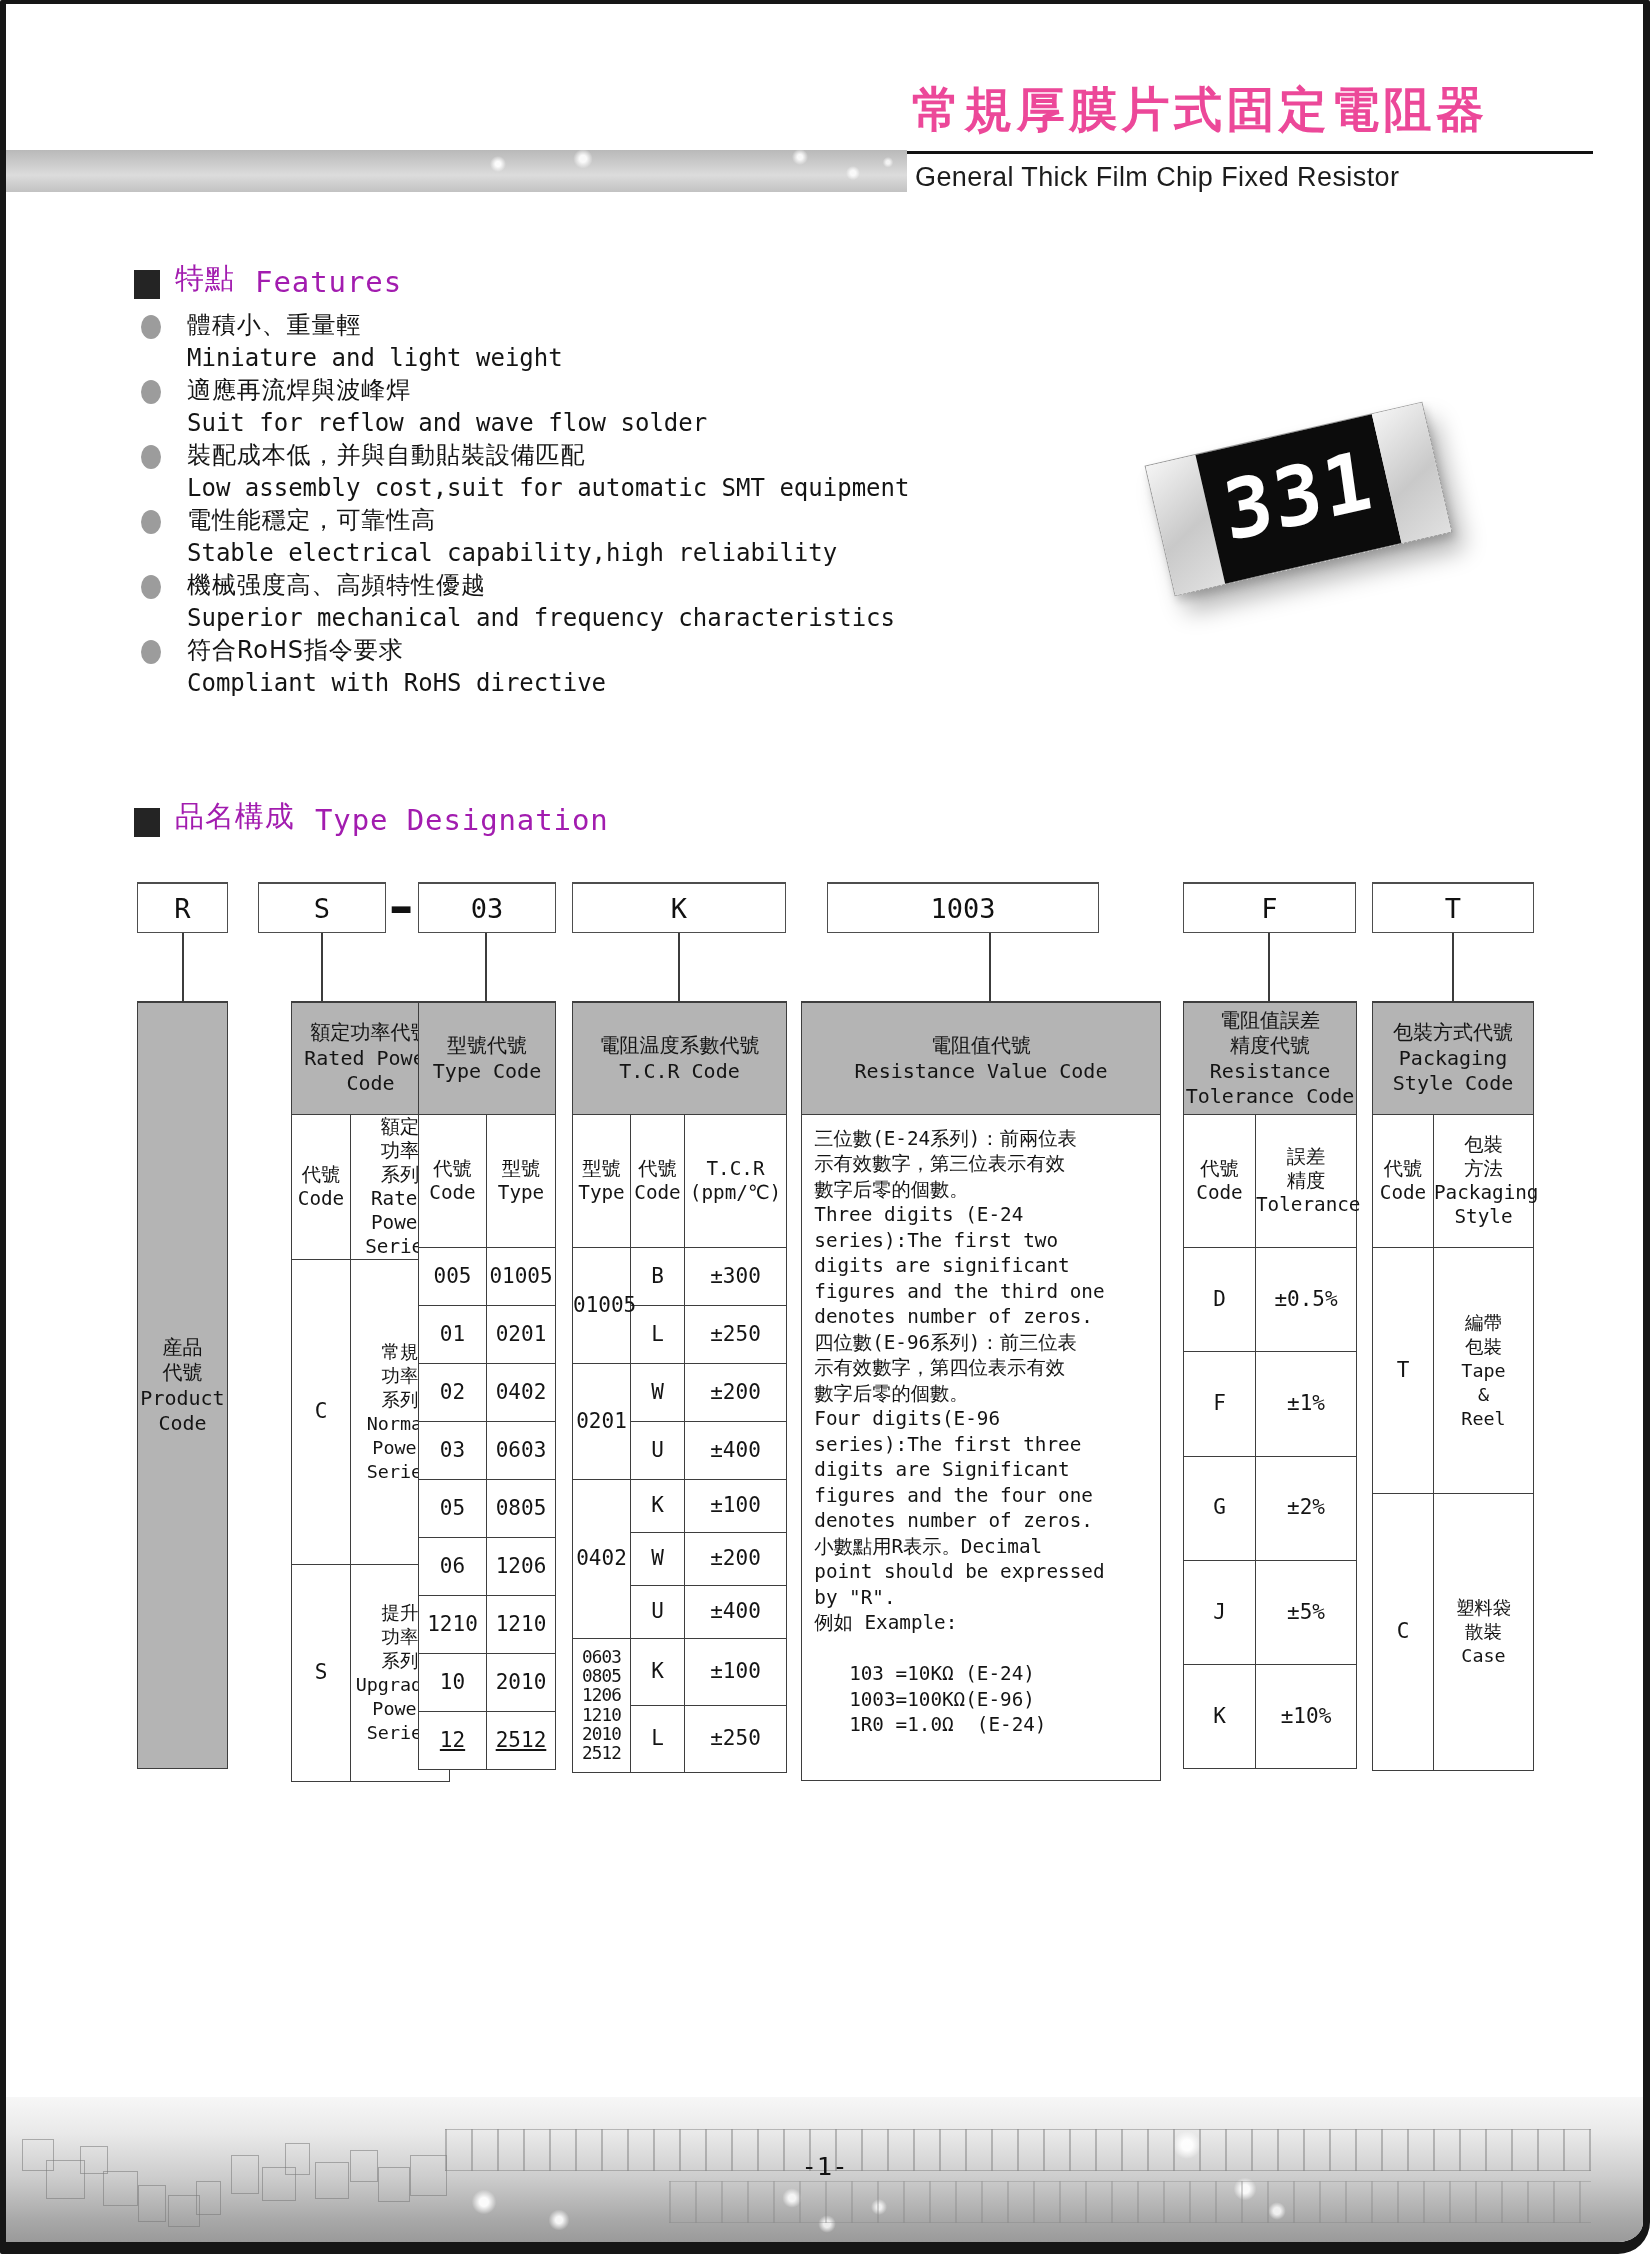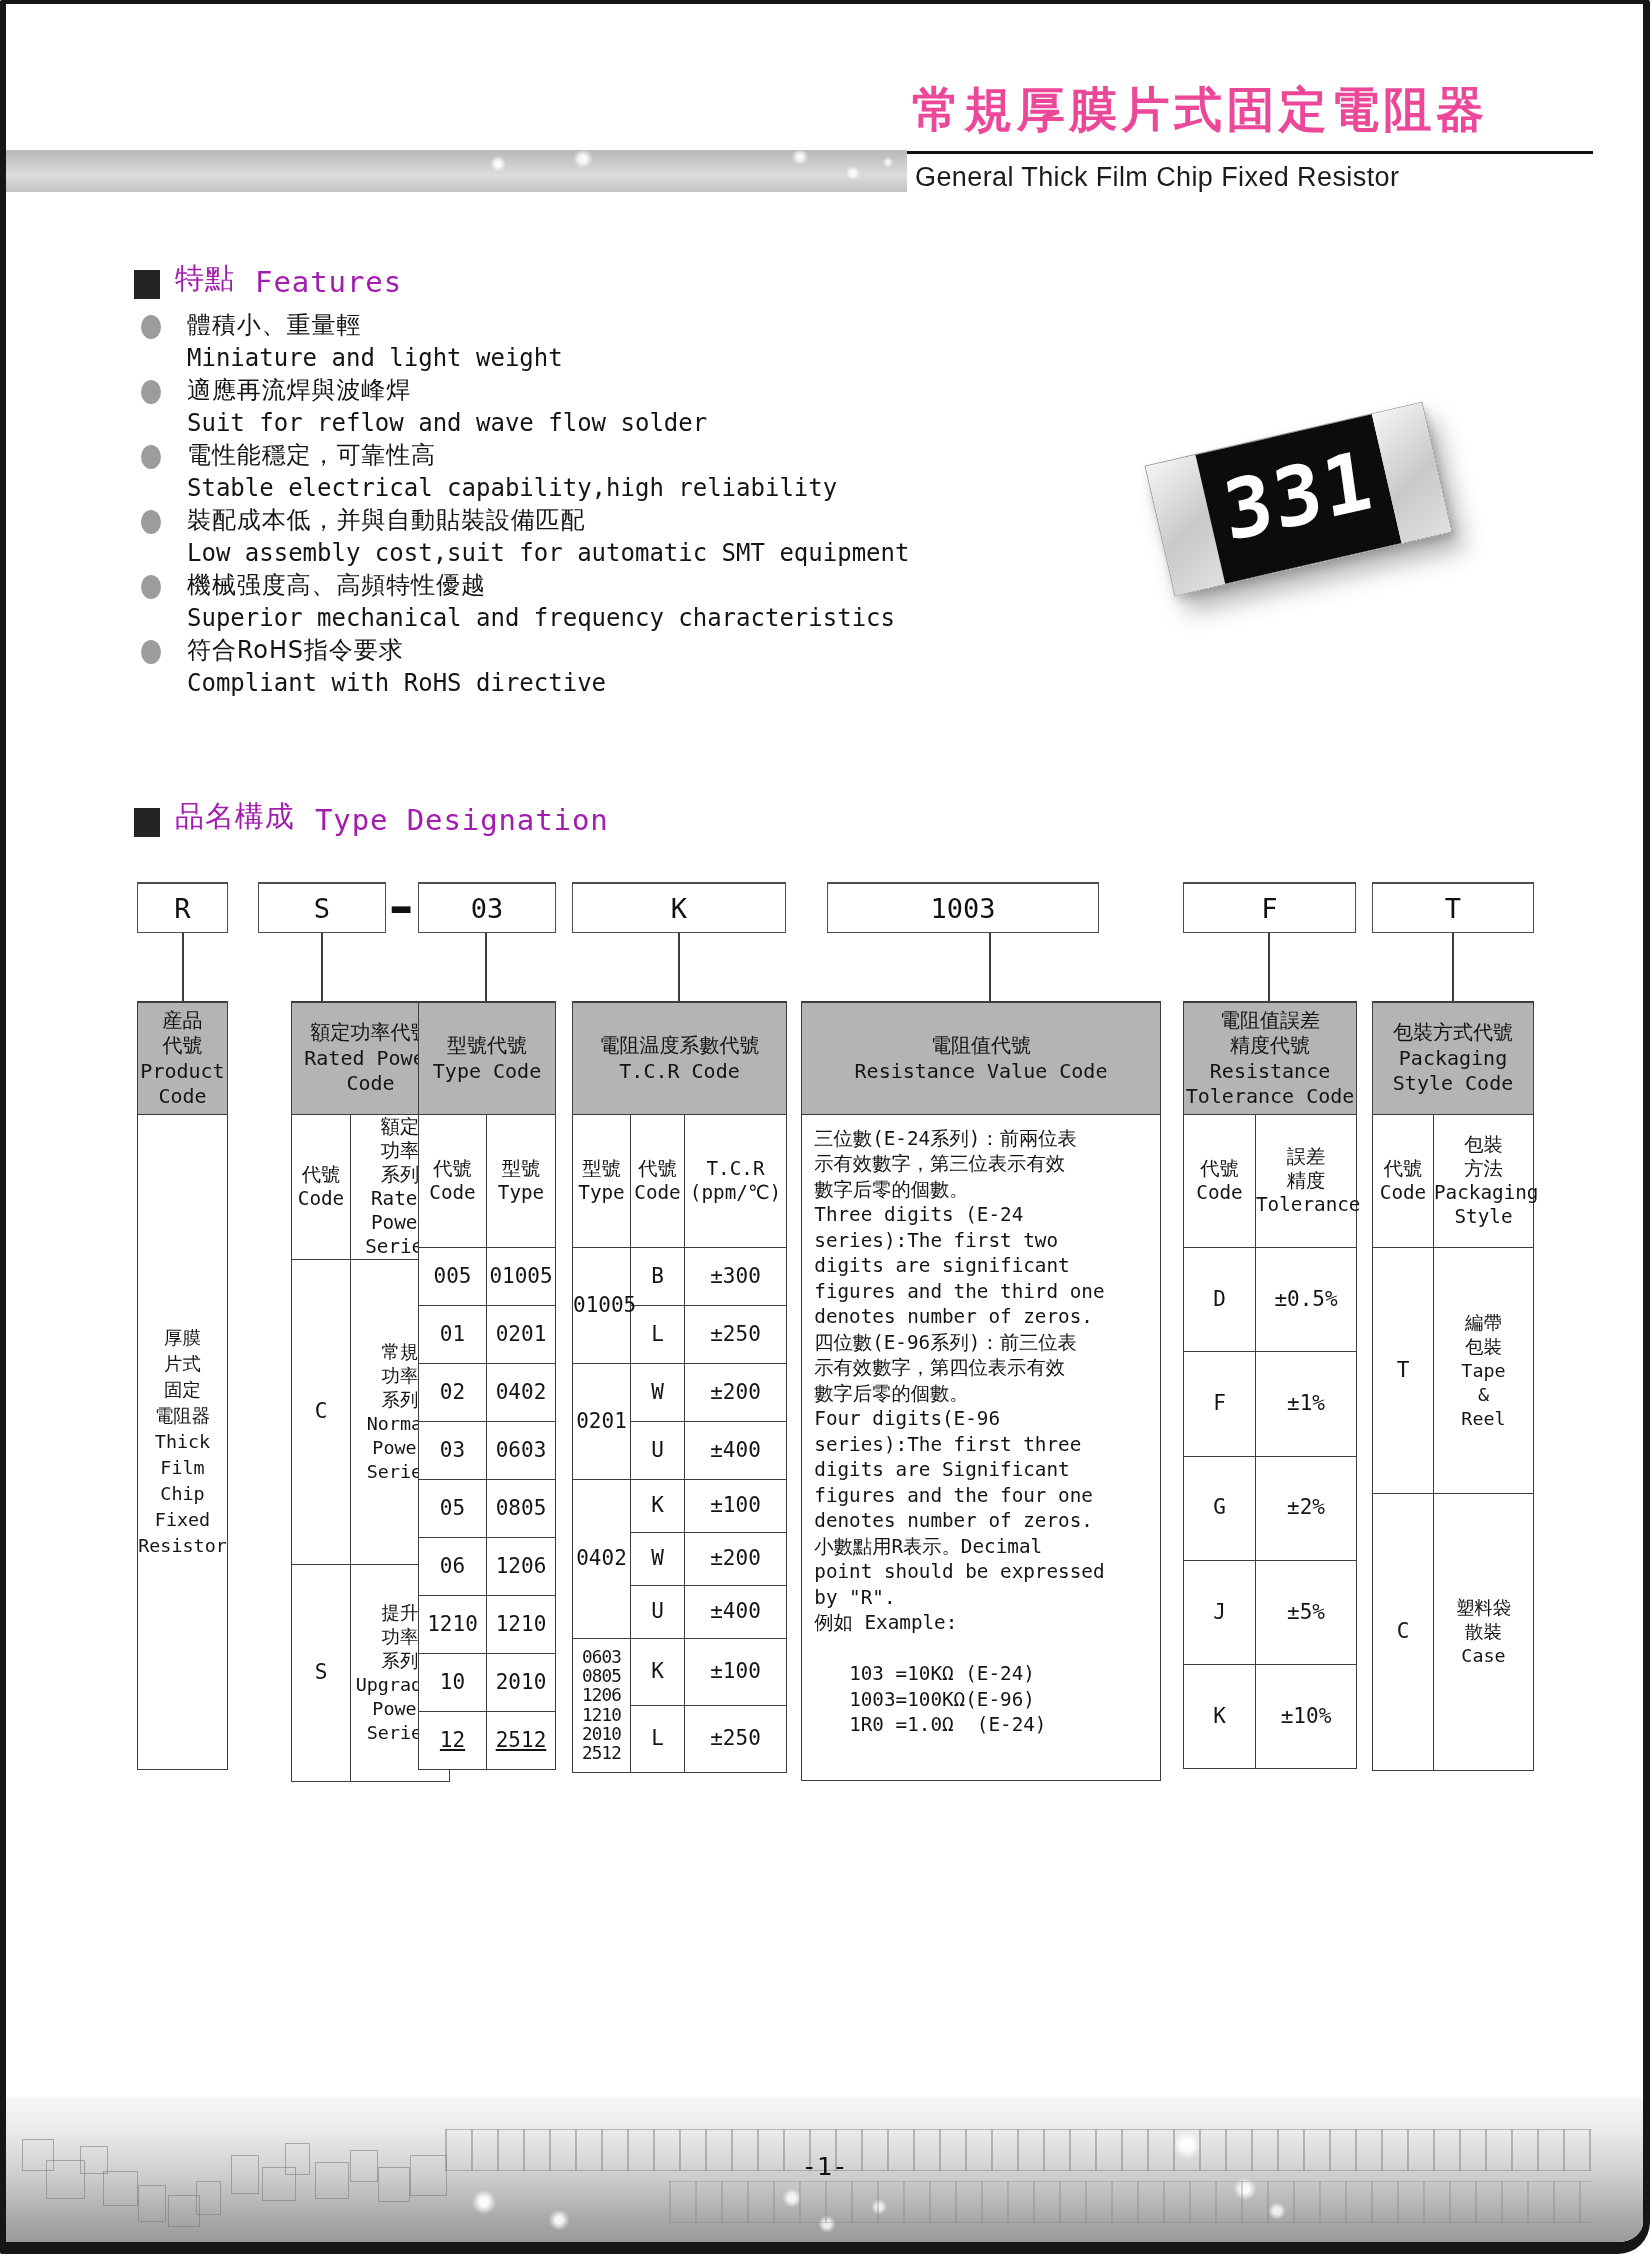--- a/index.html
+++ b/index.html
@@ -129,27 +129,27 @@
       <div class="feat-zh">體積小、重量輕</div>
       <div class="feat-en">Miniature and light weight</div>
     </li>
     <li>
       <span class="dot-bullet"></span>
       <div class="feat-zh">適應再流焊與波峰焊</div>
       <div class="feat-en">Suit for reflow and wave flow solder</div>
     </li>
     <li>
       <span class="dot-bullet"></span>
-      <div class="feat-zh">電性能穩定，可靠性高</div>
-      <div class="feat-en">Stable electrical capability,high reliability</div>
+      <div class="feat-zh">裝配成本低，并與自動貼裝設備匹配</div>
+      <div class="feat-en">Low assembly cost,suit for automatic SMT equipment</div>
     </li>
     <li>
       <span class="dot-bullet"></span>
-      <div class="feat-zh">裝配成本低，并與自動貼裝設備匹配</div>
-      <div class="feat-en">Low assembly cost,suit for automatic SMT equipment</div>
+      <div class="feat-zh">電性能穩定，可靠性高</div>
+      <div class="feat-en">Stable electrical capability,high reliability</div>
     </li>
     <li>
       <span class="dot-bullet"></span>
       <div class="feat-zh">機械强度高、高頻特性優越</div>
       <div class="feat-en">Superior mechanical and frequency characteristics</div>
     </li>
     <li>
       <span class="dot-bullet"></span>
       <div class="feat-zh">符合RoHS指令要求</div>
       <div class="feat-en">Compliant with RoHS directive</div>
@@ -190,31 +190,20 @@
   <div class="vline" style="left:1446px;"></div>
 
   <div class="tcol" style="left:131px; width:91px;">
     <table>
       <tbody>
           <tr>
             <td class="ghead">産品
 代號
 Product
 Code</td>
-          </tr>
-      <tr>
-            <td class="vert" style="height:654px;">厚膜
-片式
-固定
-電阻器
-Thick
-Film
-Chip
-Fixed
-Resistor</td>
           </tr>
     </tbody>
       </table>
   </div>
 
   <div class="tcol" style="left:256px; width:158px;padding-left:29px;">
     <table>
       <colgroup>
           <col style="width:59px">
           <col style="width:99px">

